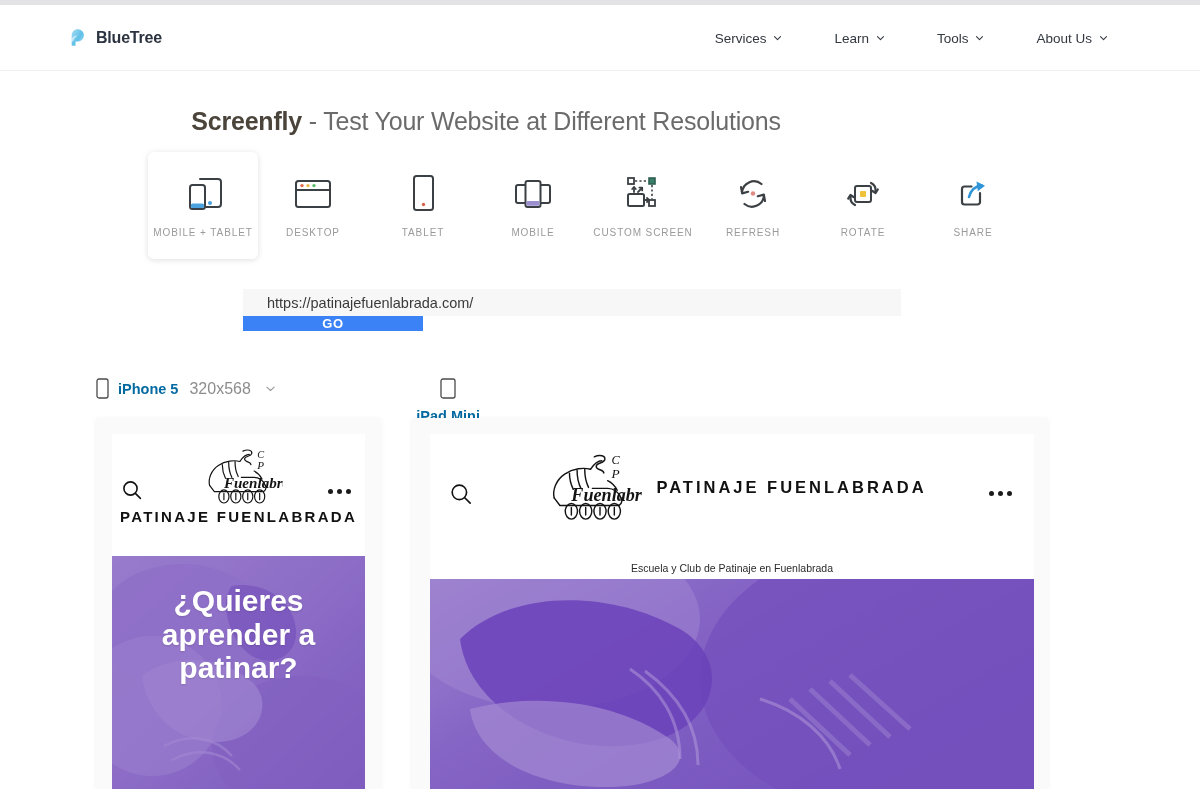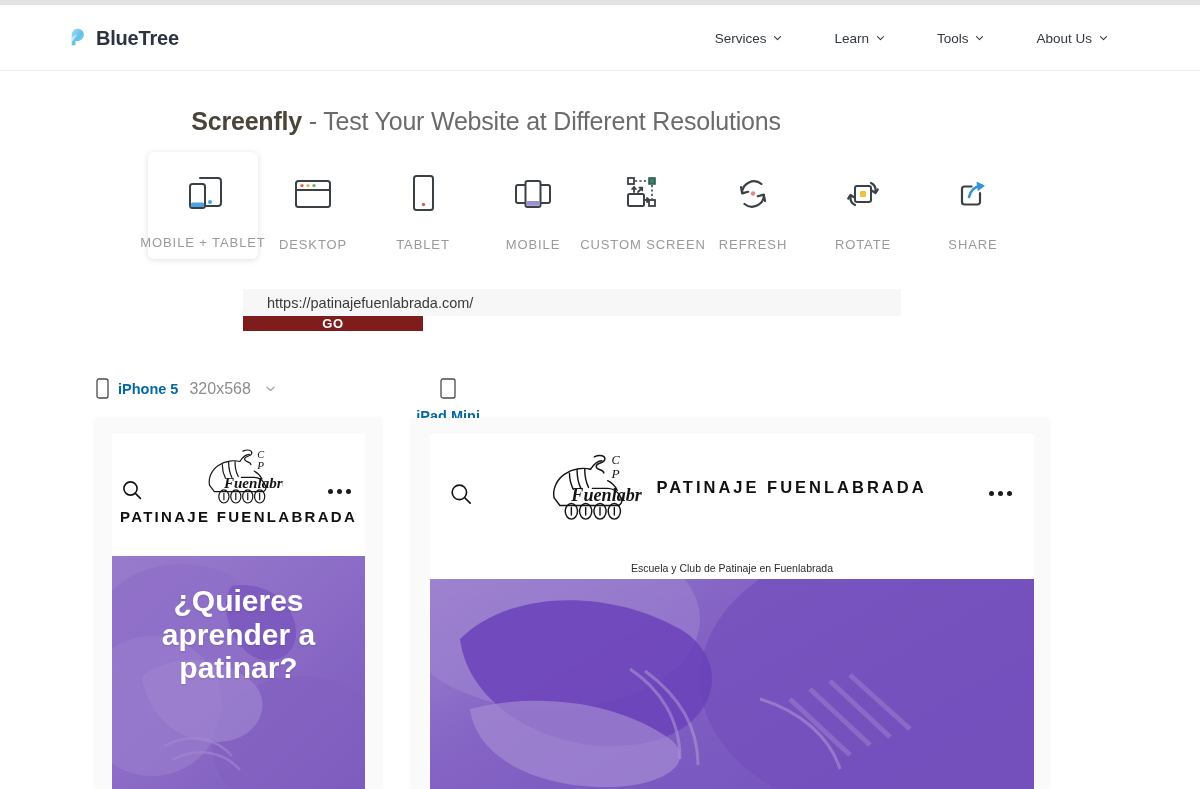--- a/index.html
+++ b/index.html
@@ -24,21 +24,21 @@
     background: #ffffff;
     border-bottom: 1px solid #eceef0;
     display: flex; align-items: center;
   }
   .brand {
     position: absolute; left: 66px; top: 50%; transform: translateY(-50%);
     display: flex; align-items: center; gap: 8px;
   }
   .brand-logo { width: 22px; height: 22px; display: block; }
   .brand-name {
-    font-size: 20px; font-weight: bold; color: #2b3340; letter-spacing: -0.2px;
+    font-size: 16px; font-weight: bold; color: #2b3340; letter-spacing: -0.2px;
   }
   .nav {
     position: absolute; right: 92px; top: 50%; transform: translateY(-50%);
     display: flex; align-items: center; gap: 52px;
   }
   .nav-item {
     display: flex; align-items: center; gap: 7px;
     font-size: 13.5px; color: #32383f; cursor: pointer;
   }
   .caret {
@@ -68,42 +68,42 @@
   }
   .tool.selected {
     background: #ffffff;
     box-shadow: 0 1px 6px rgba(0,0,0,0.13);
     height: 107px;
   }
   .tool-icon {
     height: 44px; display: flex; align-items: center; justify-content: center;
   }
   .tool-label {
-    margin-top: 21px;
-    font-size: 13px; letter-spacing: 0.9px; color: #9a9a9a;
+    margin-top: 11px;
+    font-size: 10px; letter-spacing: 0.9px; color: #9a9a9a;
     text-transform: uppercase; white-space: nowrap;
   }
 
   
   .urlbar {
     position: absolute; top: 289px; left: 243px;
     width: 658px; height: 42px;
     display: flex; align-items: stretch; flex-direction: column;
   }
   .url-input {
     flex: 1;
     background: #f7f7f8;
     border: none; outline: none;
     padding: 0 24px;
     font-size: 14.5px; color: #3a3a3a;
     font-family: "Liberation Sans", sans-serif;
   }
   .go-btn {
     width: 180px;
-    background: #7f1d1d;
+    background: #3b82f6;
     border: none; outline: none;
     color: #ffffff; font-size: 13px; font-weight: bold; letter-spacing: 0.6px;
     cursor: pointer;
     font-family: "Liberation Sans", sans-serif;
   }
 
   
   .dev-head {
     position: absolute;
     display: flex; align-items: center; gap: 9px;

